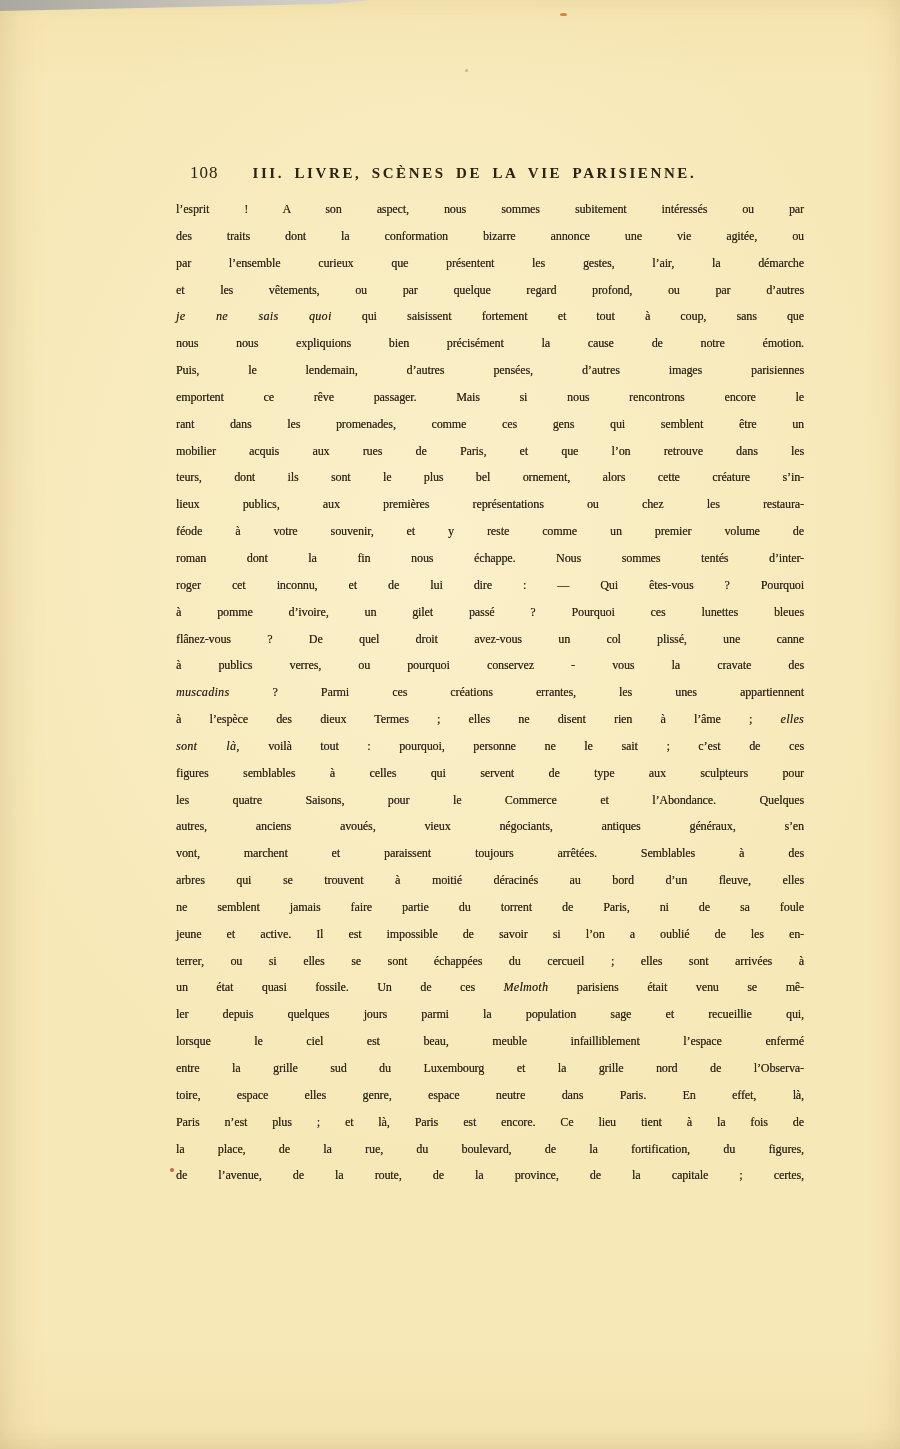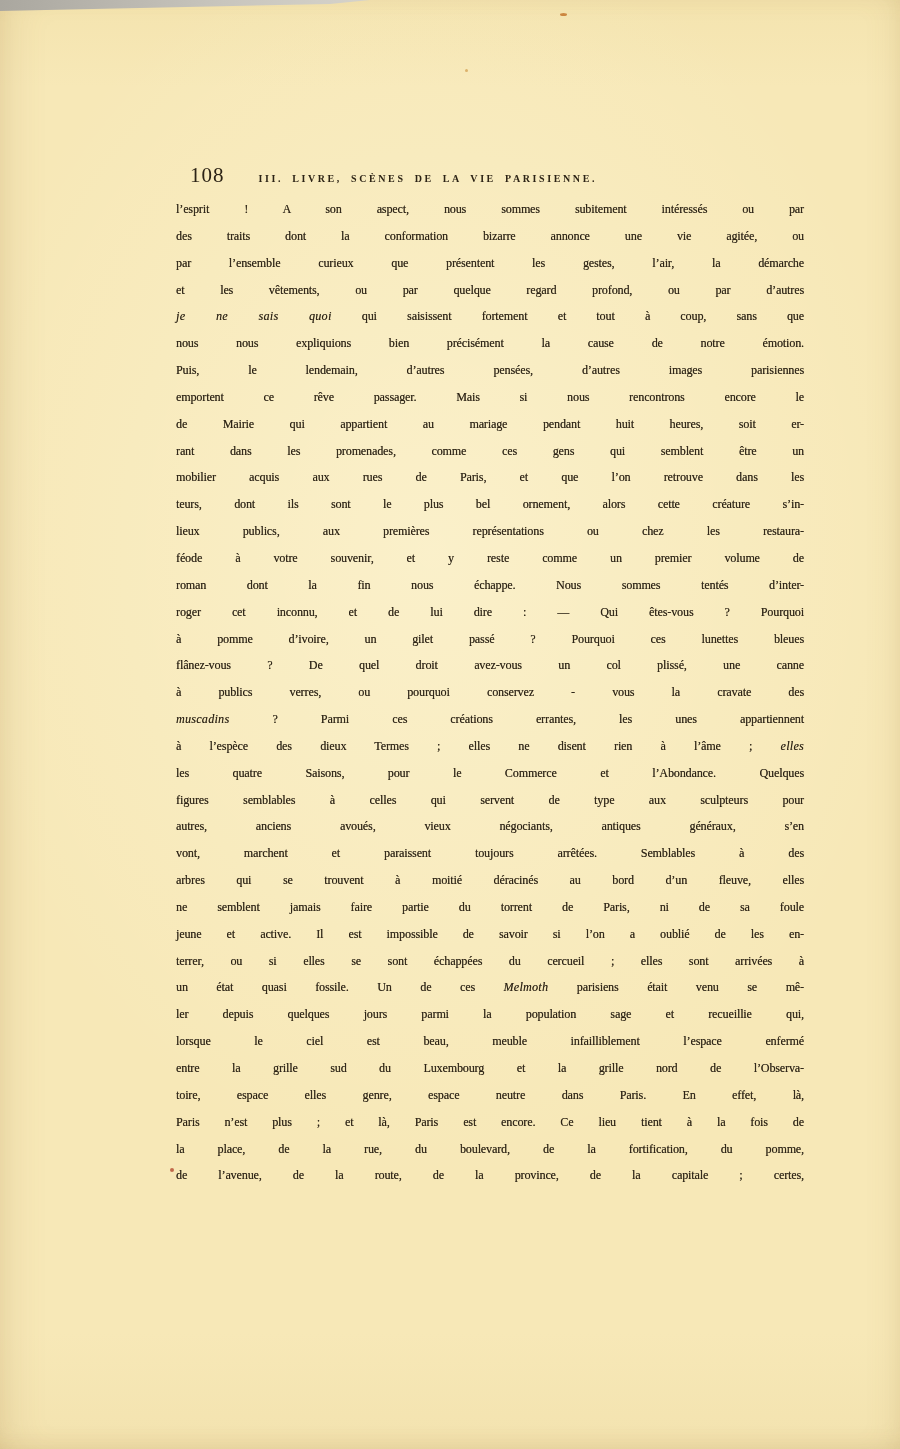--- a/index.html
+++ b/index.html
@@ -26,25 +26,25 @@
   .speck{position:absolute;border-radius:50%;}
   .speck-orange{left:560px;top:13px;width:7px;height:3px;background:#c4772e;opacity:.85;}
   .speck-red{left:170px;top:1168px;width:4px;height:4px;background:#b34a30;opacity:.8;}
   .speck-dot{left:465px;top:69px;width:3px;height:3px;background:#d09a4a;opacity:.7;}
 
   .header-row{
     position:absolute;top:163px;left:190px;width:622px;
     display:flex;align-items:baseline;
   }
   .page-number{
-    font-size:21px;letter-spacing:1px;color:#2c2315;
+    font-size:17px;letter-spacing:1px;color:#2c2315;
   }
   .running-title{
     margin-left:34px;
-    font-size:10px;font-weight:bold;letter-spacing:2.6px;
+    font-size:15px;font-weight:bold;letter-spacing:2.6px;
     word-spacing:4px;
     color:#2c2315;
     white-space:nowrap;
   }
 
   .text-block{
     position:absolute;top:196px;left:176px;width:628px;
   }
   .line{
     font-size:12px;
@@ -75,43 +75,43 @@
 
   <div class="text-block">
       <div class="line"><span>l’esprit ! A son aspect, nous sommes subitement intéressés ou par</span></div>
       <div class="line"><span>des traits dont la conformation bizarre annonce une vie agitée, ou</span></div>
       <div class="line"><span>par l’ensemble curieux que présentent les gestes, l’air, la démarche</span></div>
       <div class="line"><span>et les vêtements, ou par quelque regard profond, ou par d’autres</span></div>
       <div class="line"><em>je ne sais quoi</em><span> qui saisissent fortement et tout à coup, sans que</span></div>
       <div class="line"><span>nous nous expliquions bien précisément la cause de notre émotion.</span></div>
       <div class="line"><span>Puis, le lendemain, d’autres pensées, d’autres images parisiennes</span></div>
       <div class="line"><span>emportent ce rêve passager. Mais si nous rencontrons encore le</span></div>
-      <div class="line"><span>de Mairie qui appartient au mariage pendant huit heures, soit er-</span></div>
       <div class="line"><span>rant dans les promenades, comme ces gens qui semblent être un</span></div>
       <div class="line"><span>mobilier acquis aux rues de Paris, et que l’on retrouve dans les</span></div>
       <div class="line"><span>teurs, dont ils sont le plus bel ornement, alors cette créature s’in-</span></div>
       <div class="line"><span>lieux publics, aux premières représentations ou chez les restaura-</span></div>
       <div class="line"><span>féode à votre souvenir, et y reste comme un premier volume de</span></div>
       <div class="line"><span>roman dont la fin nous échappe. Nous sommes tentés d’inter-</span></div>
       <div class="line"><span>roger cet inconnu, et de lui dire : — Qui êtes-vous ? Pourquoi</span></div>
       <div class="line"><span>à pomme d’ivoire, un gilet passé ? Pourquoi ces lunettes bleues</span></div>
       <div class="line"><span>flânez-vous ? De quel droit avez-vous un col plissé, une canne</span></div>
       <div class="line"><span>à publics verres, ou pourquoi conservez - vous la cravate des</span></div>
       <div class="line"><em>muscadins</em><span> ? Parmi ces créations errantes, les unes appartiennent</span></div>
       <div class="line"><span>à l’espèce des dieux Termes ; elles ne disent rien à l’âme ; </span><em>elles</em></div>
+      <div class="line"><em>sont là,</em><span> voilà tout : pourquoi, personne ne le sait ; c’est de ces</span></div>
+      <div class="line"><span>figures semblables à celles qui servent de type aux sculpteurs pour</span></div>
       <div class="line"><span>les quatre Saisons, pour le Commerce et l’Abondance. Quelques</span></div>
-      <div class="line"><span>figures semblables à celles qui servent de type aux sculpteurs pour</span></div>
       <div class="line"><span>autres, anciens avoués, vieux négociants, antiques généraux, s’en</span></div>
       <div class="line"><span>vont, marchent et paraissent toujours arrêtées. Semblables à des</span></div>
       <div class="line"><span>arbres qui se trouvent à moitié déracinés au bord d’un fleuve, elles</span></div>
       <div class="line"><span>ne semblent jamais faire partie du torrent de Paris, ni de sa foule</span></div>
       <div class="line"><span>jeune et active. Il est impossible de savoir si l’on a oublié de les en-</span></div>
       <div class="line"><span>terrer, ou si elles se sont échappées du cercueil ; elles sont arrivées à</span></div>
       <div class="line"><span>un état quasi fossile. Un de ces </span><em>Melmoth</em><span> parisiens était venu se mê-</span></div>
       <div class="line"><span>ler depuis quelques jours parmi la population sage et recueillie qui,</span></div>
       <div class="line"><span>lorsque le ciel est beau, meuble infailliblement l’espace enfermé</span></div>
       <div class="line"><span>entre la grille sud du Luxembourg et la grille nord de l’Observa-</span></div>
       <div class="line"><span>toire, espace elles genre, espace neutre dans Paris. En effet, là,</span></div>
       <div class="line"><span>Paris n’est plus ; et là, Paris est encore. Ce lieu tient à la fois de</span></div>
-      <div class="line"><span>la place, de la rue, du boulevard, de la fortification, du pomme,</span></div>
+      <div class="line"><span>la place, de la rue, du boulevard, de la fortification, du figures,</span></div>
       <div class="line"><span>de l’avenue, de la route, de la province, de la capitale ; certes,</span></div>
     </div>
 </div>
 
 </body></html>

